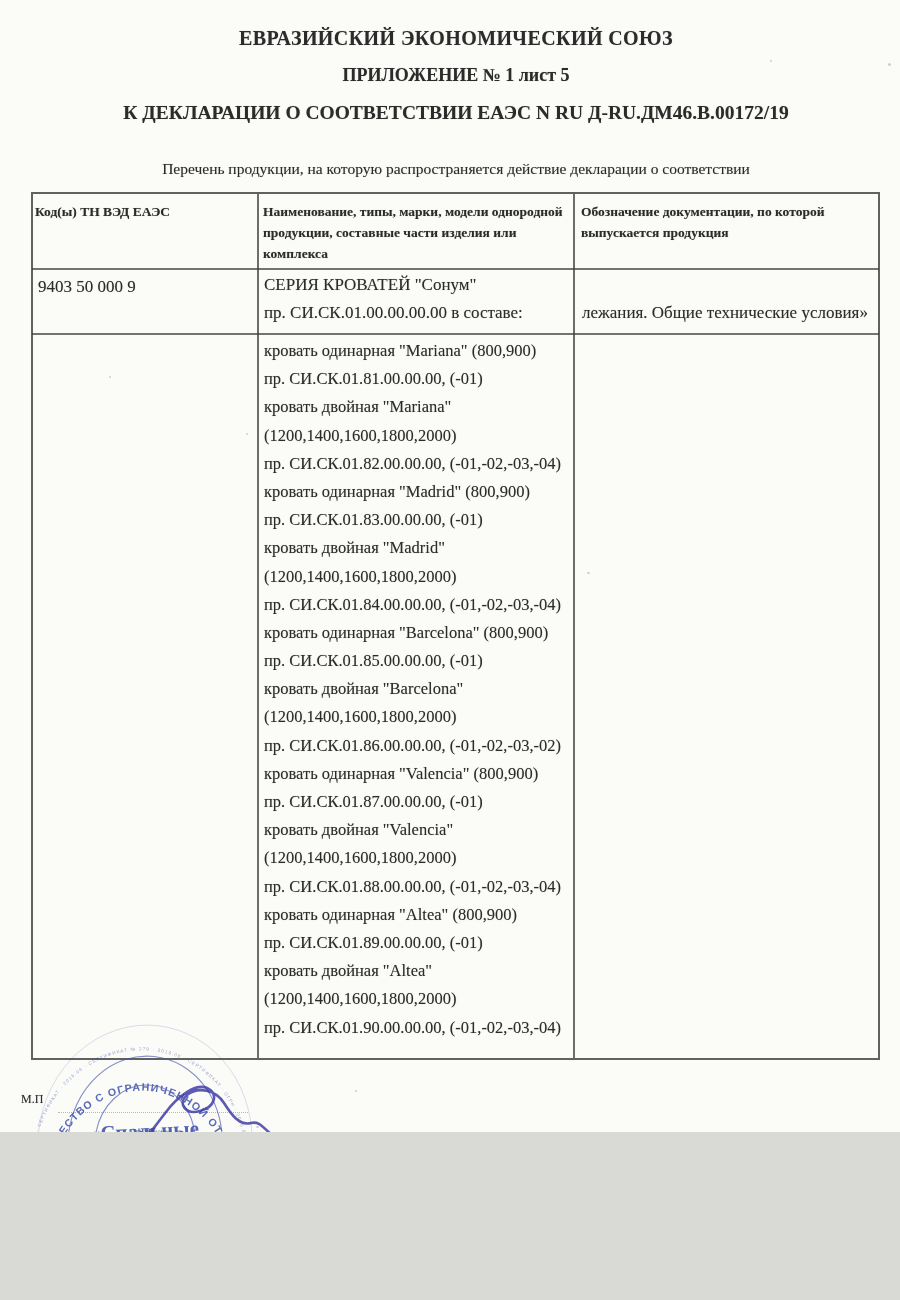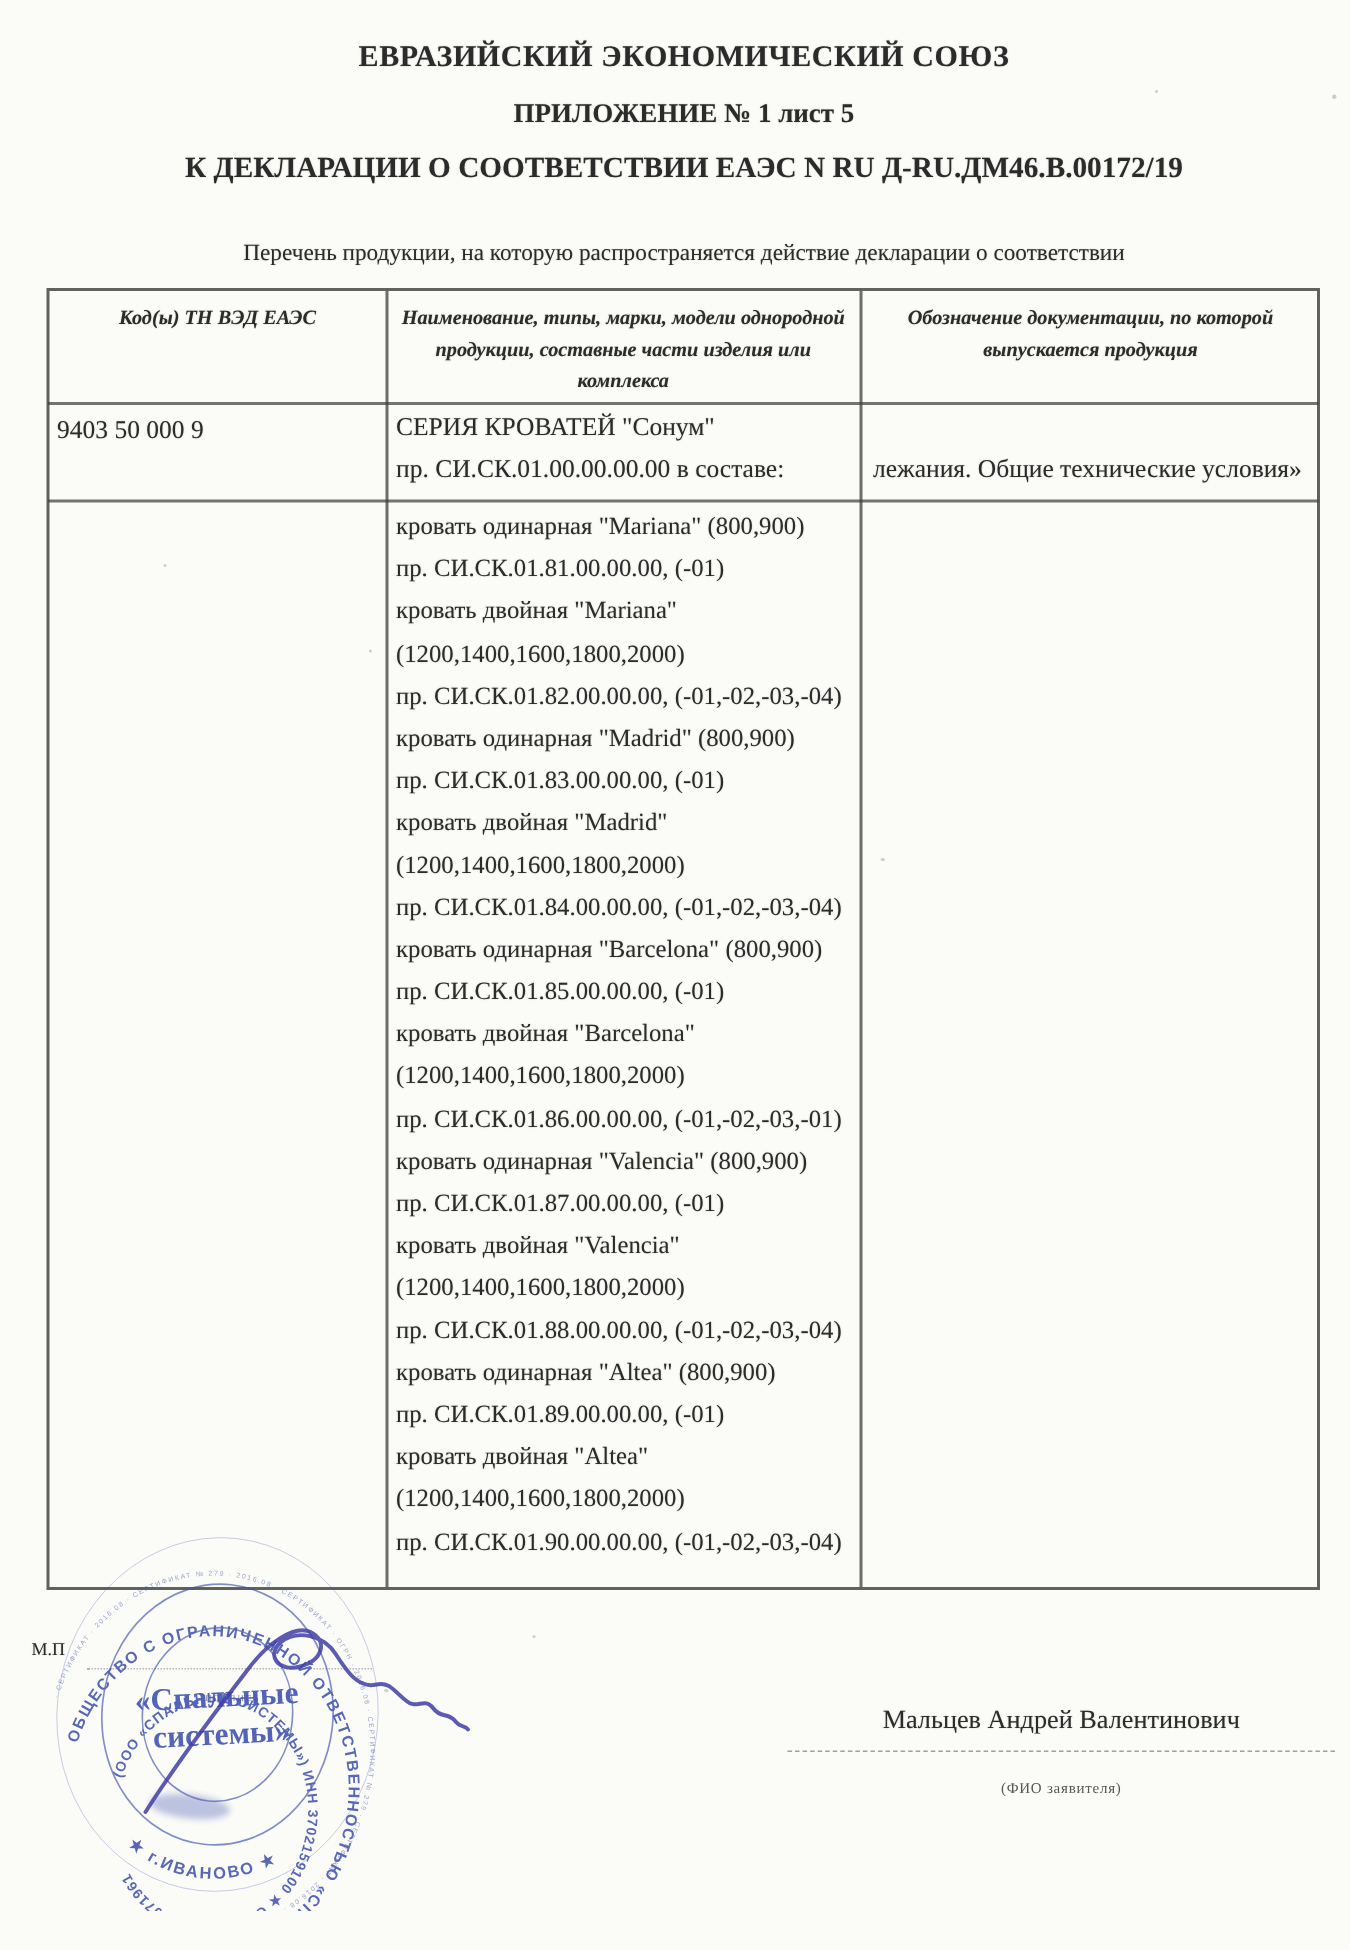--- a/index.html
+++ b/index.html
@@ -1,32 +1,32 @@
 <!DOCTYPE html>
 <html><head>
 <meta charset="utf-8">
 <style>
   html,body{margin:0;padding:0;background:#d9d9d6;}
-  .page{position:relative;width:900px;height:1300px;background:#fbfbf8;overflow:hidden;
+  .page{position:relative;width:900px;height:1132px;background:#fbfbf8;overflow:hidden;
         font-family:"Liberation Serif",serif;color:#2b2b2b;}
   .txt{text-shadow:0 0 1px rgba(60,60,60,.35);}
   .hdr{position:absolute;left:0;width:912px;text-align:center;font-weight:bold;white-space:nowrap;}
   #title1{top:27px;font-size:20px;letter-spacing:.4px;}
   #title2{top:65px;font-size:18px;}
   #title3{top:102px;font-size:19.5px;}
   #caption{position:absolute;top:160px;left:0;width:912px;text-align:center;font-size:15.5px;}
   
   .tbl{position:absolute;left:31px;top:192px;width:845px;height:864px;
        border:2px solid rgba(62,62,62,.82);}
   .vline{position:absolute;top:0;bottom:0;width:2px;background:rgba(62,62,62,.75);}
   #v1{left:224px;} #v2{left:540px;}
   .hline{position:absolute;left:-1px;right:-1px;height:2px;background:rgba(62,62,62,.72);}
   #h1{top:74px;} #h2{top:139px;}
   .hcell{position:absolute;top:7px;font-weight:bold;font-size:13.5px;line-height:21px;
-         text-align:center;font-style:italic;}
+         }
   #hc1{left:2px;width:220px;}
   #hc2{left:230px;width:305px;}
   #hc3{left:548px;width:292px;}
   .c1line{position:absolute;left:5px;top:79px;font-size:17px;line-height:28px;white-space:nowrap;}
   .cline{position:absolute;font-size:17px;line-height:28px;white-space:nowrap;}
   .col2x{left:231px;} .col3x{left:549px;}
   .r1a{top:77px;} .r1b{top:105px;}
   #plist{position:absolute;left:231px;top:143px;}
   .pline{height:28.2px;line-height:28.2px;font-size:16.5px;white-space:nowrap;}
   
@@ -77,21 +77,21 @@
         <div class="pline">пр. СИ.СК.01.82.00.00.00, (-01,-02,-03,-04)</div>
         <div class="pline">кровать одинарная "Madrid" (800,900)</div>
         <div class="pline">пр. СИ.СК.01.83.00.00.00, (-01)</div>
         <div class="pline">кровать двойная "Madrid"</div>
         <div class="pline">(1200,1400,1600,1800,2000)</div>
         <div class="pline">пр. СИ.СК.01.84.00.00.00, (-01,-02,-03,-04)</div>
         <div class="pline">кровать одинарная "Barcelona" (800,900)</div>
         <div class="pline">пр. СИ.СК.01.85.00.00.00, (-01)</div>
         <div class="pline">кровать двойная "Barcelona"</div>
         <div class="pline">(1200,1400,1600,1800,2000)</div>
-        <div class="pline">пр. СИ.СК.01.86.00.00.00, (-01,-02,-03,-01)</div>
+        <div class="pline">пр. СИ.СК.01.86.00.00.00, (-01,-02,-03,-02)</div>
         <div class="pline">кровать одинарная "Valencia" (800,900)</div>
         <div class="pline">пр. СИ.СК.01.87.00.00.00, (-01)</div>
         <div class="pline">кровать двойная "Valencia"</div>
         <div class="pline">(1200,1400,1600,1800,2000)</div>
         <div class="pline">пр. СИ.СК.01.88.00.00.00, (-01,-02,-03,-04)</div>
         <div class="pline">кровать одинарная "Altea" (800,900)</div>
         <div class="pline">пр. СИ.СК.01.89.00.00.00, (-01)</div>
         <div class="pline">кровать двойная "Altea"</div>
         <div class="pline">(1200,1400,1600,1800,2000)</div>
         <div class="pline">пр. СИ.СК.01.90.00.00.00, (-01,-02,-03,-04)</div>

